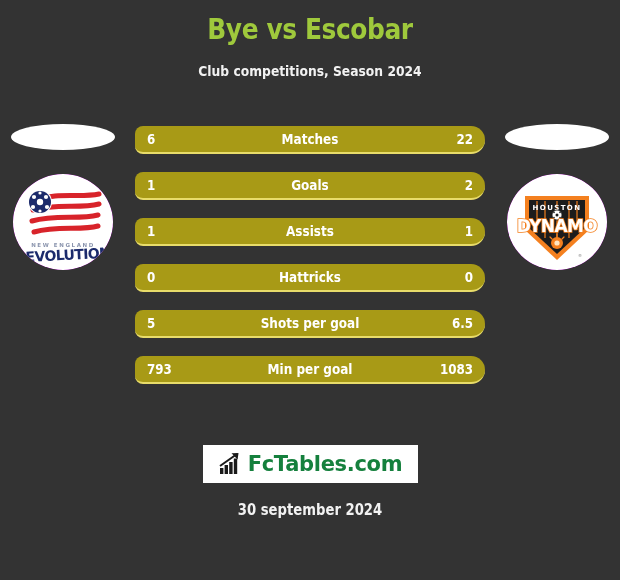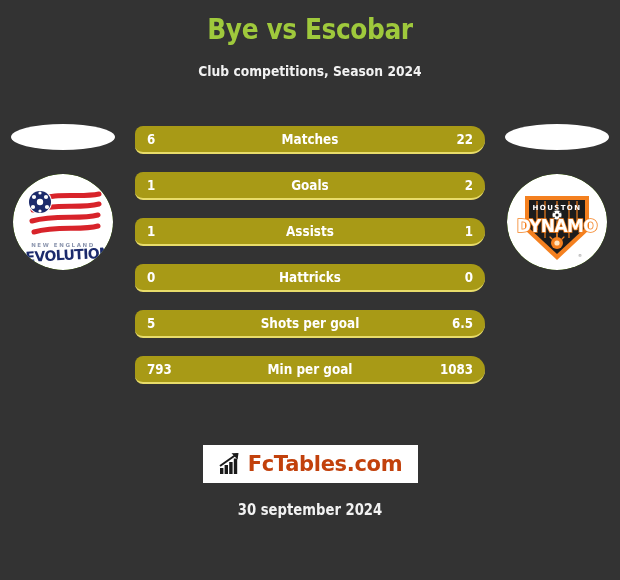--- a/index.html
+++ b/index.html
@@ -65,21 +65,21 @@
   .shadow-ellipse.left  { left: 11px; }
   .shadow-ellipse.right { left: 505px; }
 
   
   .team-logo {
     position: absolute;
     top: 174px;
     width: 100px;
     height: 96px;
     border-radius: 50%;
-    background: #4d7c0f;
+    background: #d946ef;
     overflow: hidden;
   }
   .team-logo.left  { left: 13px; }
   .team-logo.right { left: 507px; }
   .team-logo svg { display: block; width: 100%; height: 100%; }
 
   
   .stats {
     position: absolute;
     left: 135px;
@@ -135,21 +135,21 @@
     display: flex;
     align-items: center;
     justify-content: center;
     gap: 5px;
   }
   .brand-icon { display: block; width: 24px; height: 24px; }
   .brand-text {
     font-family: "DejaVu Sans", sans-serif;
     font-size: 21px;
     font-weight: bold;
-    color: #c2410c;
+    color: #15803d;
     letter-spacing: -0.3px;
     white-space: nowrap;
   }
 
   .date {
     position: absolute;
     top: 501px;
     left: 0;
     width: 620px;
     text-align: center;

